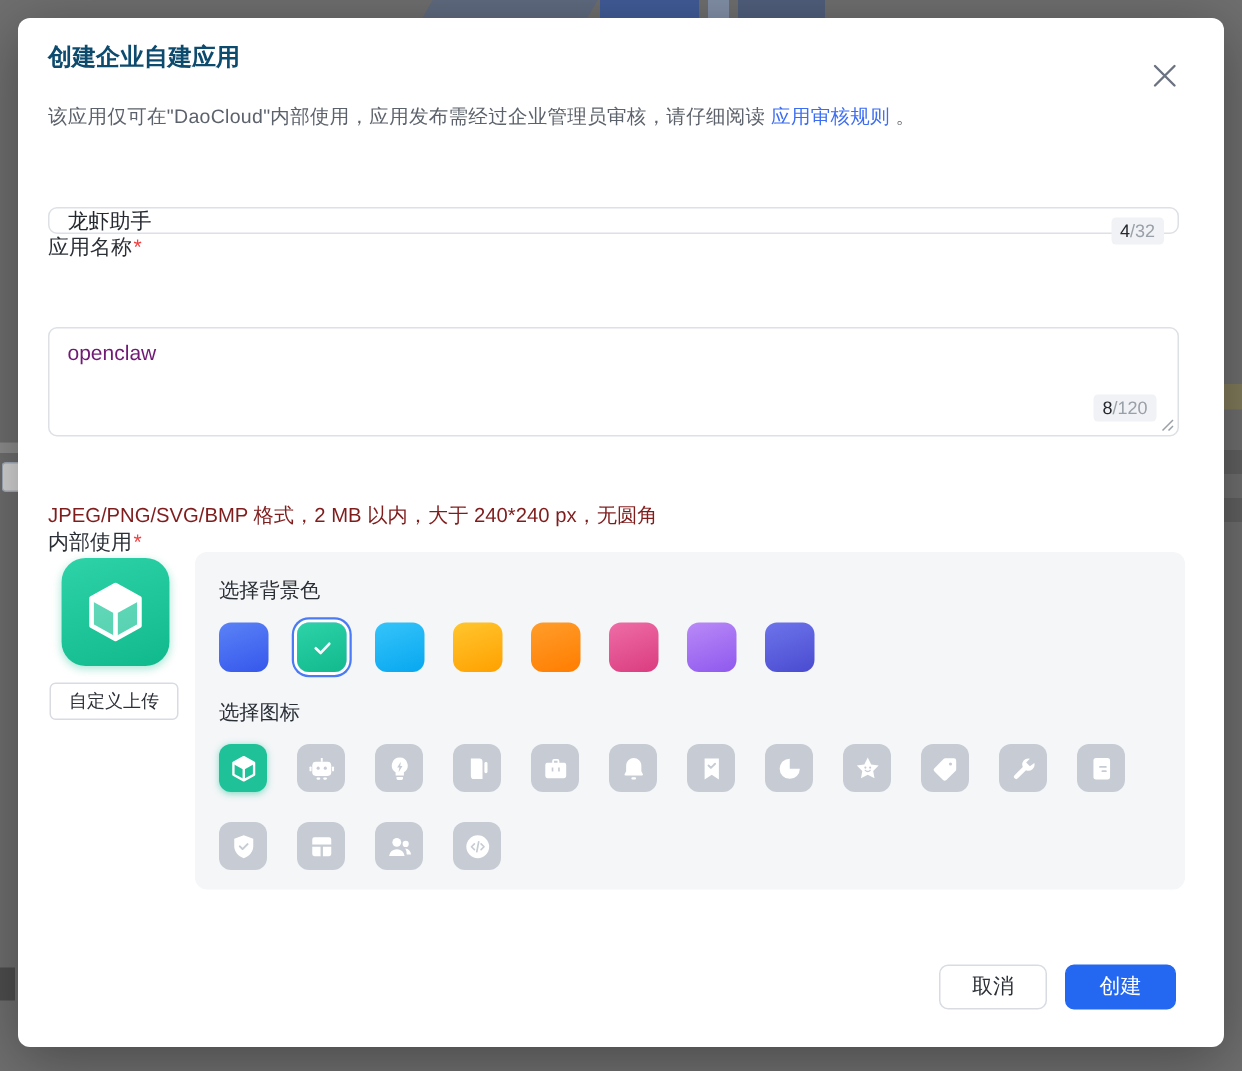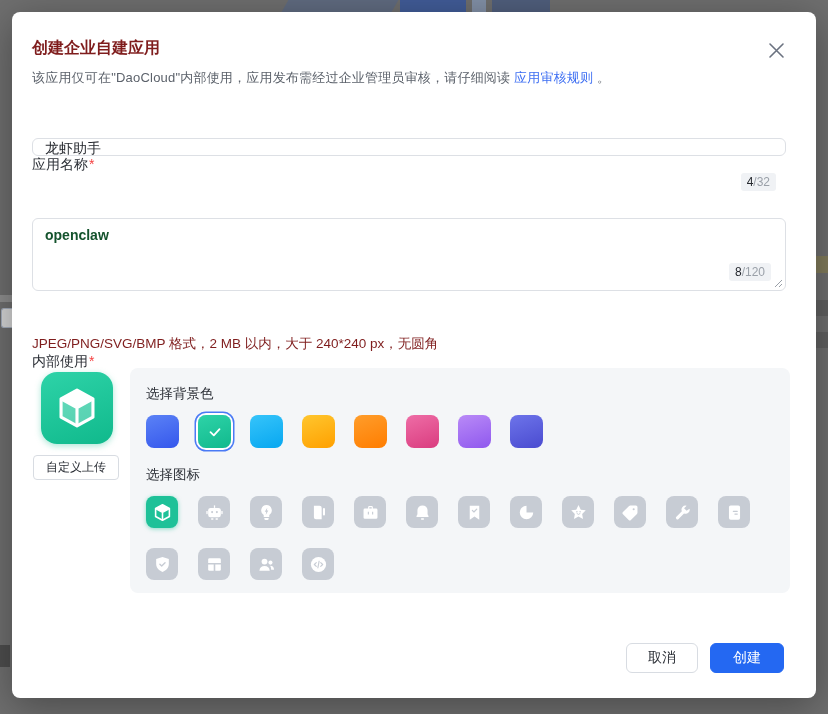--- a/index.html
+++ b/index.html
@@ -7,41 +7,41 @@
   body { font-family:"Liberation Sans","DejaVu Sans",sans-serif; background:#6f6f6f; position:relative; }
 
   
   .backdrop { position:absolute; inset:0; background:#6f6f6f; }
   .bd { position:absolute; }
 
   
   .modal { position:absolute; left:12px; top:12px; width:804px; height:686px;
     background:#ffffff; border-radius:8px; box-shadow:0 8px 40px rgba(0,0,0,.35); }
 
-  .modal-title { position:absolute; left:20px; top:26px; font-size:16px; font-weight:600; color:#7f1d1d; }
+  .modal-title { position:absolute; left:20px; top:16px; font-size:16px; font-weight:600; color:#0c4a6e; }
   .close-btn { position:absolute; right:28px; top:26px; width:24px; height:24px; cursor:pointer;
     display:flex; align-items:center; justify-content:center; }
   .subtitle { position:absolute; left:20px; top:57px; font-size:13px; color:#5c626b; letter-spacing:.2px; }
   .subtitle a { color:#3d6ef2; text-decoration:none; }
 
   .field-label { position:absolute; left:20px; font-size:14px; color:#2b2f36;margin-top:43px; }
   .req { color:#f53f3f; margin-left:1px; }
 
   .input-wrap { position:absolute; left:20px; width:754px; border:1px solid #dde0e5; border-radius:6px; background:#fff; }
   .name-wrap { top:126px; height:18px; }
   .name-wrap input { width:100%; height:100%; border:none; outline:none; background:transparent;
     padding:0 70px 0 12px; font-size:14px; color:#25282e; font-family:inherit; }
   .counter { position:absolute; background:#f0f2f5; border-radius:3px; padding:2px 6px;
-    font-size:12px; color:#25282e; line-height:14px;margin-top:28px; }
+    font-size:12px; color:#25282e; line-height:14px; }
   .counter .max { color:#9aa0a8; }
   .name-wrap .counter { right:9px; top:6px; }
 
   .desc-wrap { top:206px; height:73px; }
   .desc-wrap textarea { width:100%; height:100%; border:none; outline:none; background:transparent; resize:none;
-    padding:8px 12px; font-size:14px; color:#14532d; font-family:inherit;font-weight:bold; }
+    padding:8px 12px; font-size:14px; color:#701a75; font-family:inherit; }
   .desc-wrap .counter { right:14px; bottom:9px; }
   .resize-grip { position:absolute; right:2px; bottom:2px; }
 
   .hint { position:absolute; left:20px; top:323px; font-size:13.5px; color:#7f1d1d; }
 
   .icon-preview { position:absolute; left:29px; top:360px; width:72px; height:72px; border-radius:16px;
     background:linear-gradient(160deg,#2ed3a8,#10b98c); display:flex; align-items:center; justify-content:center;
     box-shadow:0 2px 6px rgba(18,185,140,.35); }
   .upload-btn { position:absolute; left:21px; top:443px; width:86px; height:25px; background:#fff;
     border:1px solid #d8dce2; border-radius:4px; font-size:12px; color:#2b2f36;

